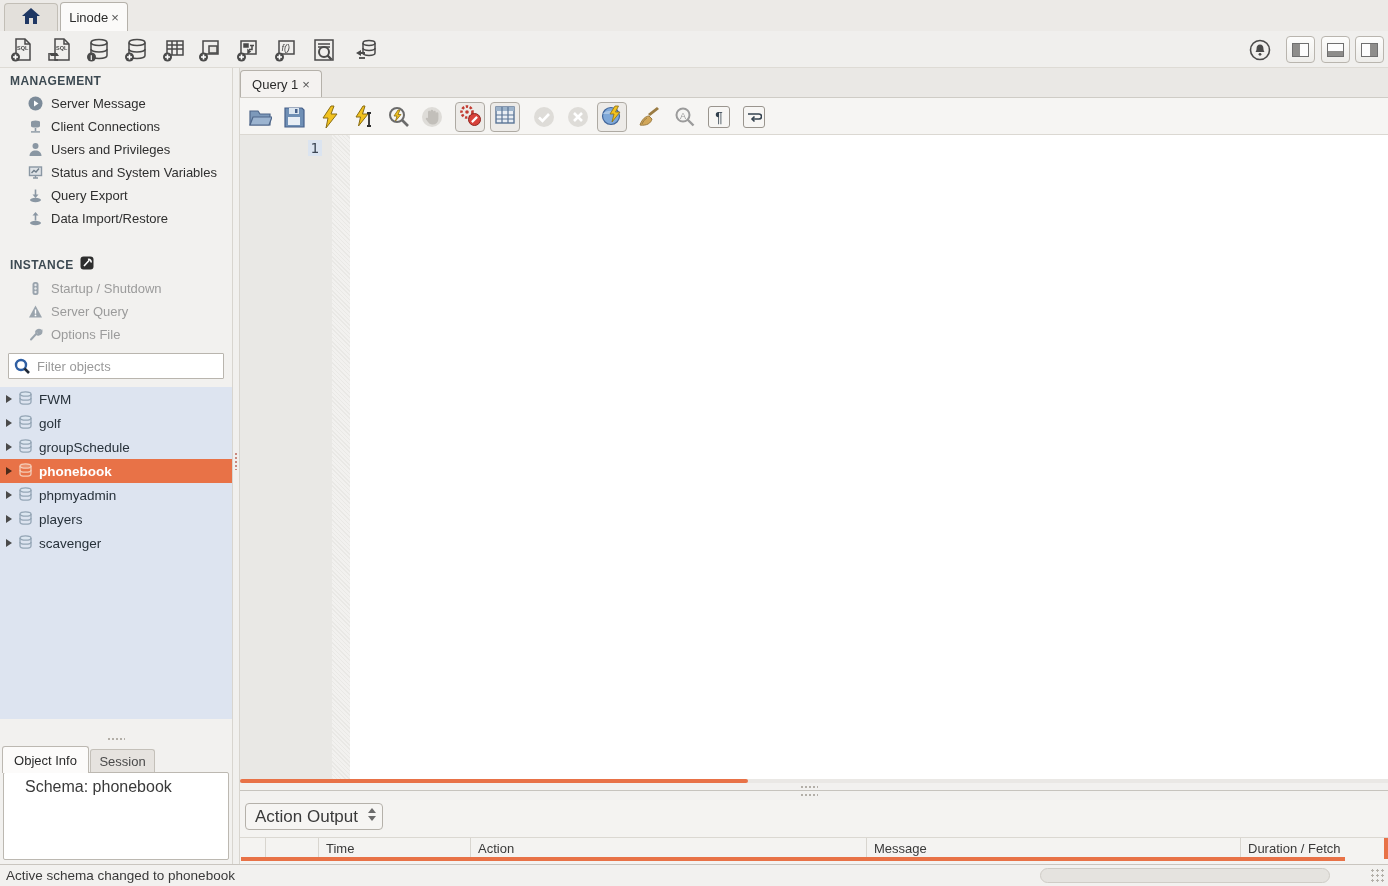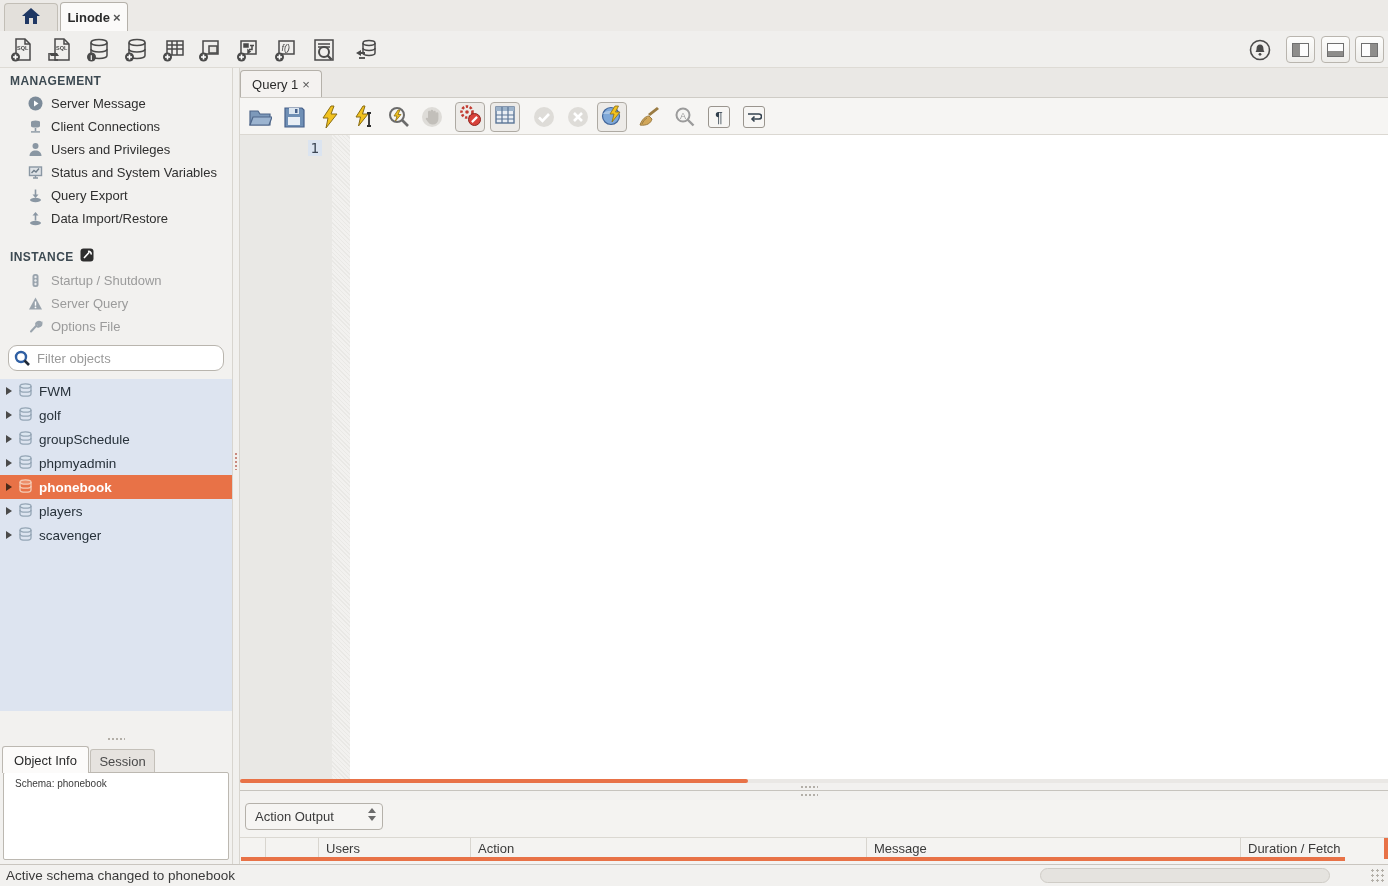--- a/index.html
+++ b/index.html
@@ -1,21 +1,21 @@
 <!DOCTYPE html>
 <html><head>
 <meta charset="utf-8">
 <style>
   * { margin:0; padding:0; box-sizing:border-box; }
   html,body { width:1388px; height:886px; }
   body { font-family:"Liberation Sans", sans-serif; background:#f2f1ef; color:#2e2e2e; overflow:hidden; }
   .window { position:relative; width:1388px; height:886px; background:#f2f1ef; }
 
   
-  .top-tabbar { position:absolute; left:0; top:0; width:100%; height:31px; background:#eceae7;font-weight:bold; }
+  .top-tabbar { position:absolute; left:0; top:0; width:100%; height:31px; background:#eceae7; }
   .home-tab { position:absolute; left:4px; top:3px; width:54px; height:28px; background:#e3e0db;
     border:1px solid #c2beb6; border-bottom:none; border-radius:4px 4px 0 0;
     display:flex; align-items:center; justify-content:center; }
   .conn-tab { position:absolute; left:60px; top:2px; width:68px; height:29px; background:#fbfaf9;
     border:1px solid #b5b1aa; border-bottom:none; border-radius:4px 4px 0 0;
     display:flex; align-items:center; justify-content:center; gap:3px; font-size:13px; color:#2b2b2b; }
   .conn-tab .close { color:#555; font-size:13px; cursor:default; }
 
   
   .main-toolbar { position:absolute; left:0; top:31px; width:100%; height:37px; background:#f0efed;
@@ -31,38 +31,38 @@
   
   .sidebar { position:absolute; left:0; top:68px; width:232px; height:796px; background:#f2f1ef; overflow:hidden; }
   .side-header { font-size:12px; font-weight:bold; color:#3d4a52; letter-spacing:.4px; padding:6px 0 4px 10px;
     display:flex; align-items:center; gap:6px; }
   .side-item { display:flex; align-items:center; gap:8px; height:23px; padding-left:27px; font-size:13px; color:#2f2f2f; white-space:nowrap; }
   .side-item.disabled { color:#9b9b9b; }
   .side-item .ic { width:16px; height:16px; flex:0 0 16px; display:flex; align-items:center; justify-content:center; }
   .schemas-header { position:relative; }
   .schemas-actions { position:absolute; right:12px; top:6px; display:flex; gap:10px; }
   .filter-wrap { margin:7px 8px 8px 8px; position:relative; }
-  .filter-input { width:216px; height:26px; border:1px solid #b9b5ae; border-radius:9px; background:#ffffff;
+  .filter-input { width:216px; height:26px; border:1px solid #b9b5ae; border-radius:1px; background:#ffffff;
     padding:2px 6px 2px 28px; font-size:13px; color:#333; font-family:"Liberation Sans",sans-serif; }
   .filter-input::placeholder { color:#9a9a9a; }
   .filter-mag { position:absolute; left:6px; top:5px; }
   .schema-tree { background:#dde4f0; height:332px; overflow:hidden; }
   .tree-row { display:flex; align-items:center; height:24px; font-size:13.5px; color:#27313a; gap:6px; padding-left:4px; }
   .tree-row .tri { width:0; height:0; border-left:6px solid #4a4a4a; border-top:4px solid transparent; border-bottom:4px solid transparent; margin-left:2px; flex:0 0 6px; }
   .tree-row.selected { background:#e87247; color:#ffffff; font-weight:bold; }
   .tree-row.selected .tri { border-left-color:#4a2a1a; }
 
   
   .side-bottom { position:absolute; left:0; top:667px; width:232px; height:129px; }
   .grip-h { height:4px; width:18px; margin:2px auto 0 auto;
     background:radial-gradient(circle,#b3afa8 1px,transparent 1.3px); background-size:4px 4px; }
   .sb-tab { position:absolute; font-size:13px; display:flex; align-items:center; justify-content:center; }
   .sb-tab.active { left:2px; top:11px; width:87px; height:27px; background:#fcfbfa; border:1px solid #bcb8b1; border-bottom:none; border-radius:3px 3px 0 0; color:#2b2b2b; z-index:2;text-align:right; }
   .sb-tab.inactive { left:90px; top:14px; width:65px; height:24px; background:#e6e3df; border:1px solid #c4c0b9; border-bottom:none; border-radius:3px 3px 0 0; color:#4a4a4a; }
-  .sb-box { position:absolute; left:3px; top:37px; width:226px; height:88px; background:#ffffff; border:1px solid #bcb8b1; border-radius:2px; font-size:10px; color:#3a3a3a; padding:5px 11px; }
+  .sb-box { position:absolute; left:3px; top:37px; width:226px; height:88px; background:#ffffff; border:1px solid #bcb8b1; border-radius:2px; font-size:16px; color:#3a3a3a; padding:5px 21px; }
 
   
   .v-splitter { position:absolute; left:232px; top:68px; width:8px; height:796px; background:#f1f0ee;
     border-left:1px solid #d8d5cf; border-right:1px solid #d8d5cf; }
   .grip-v { position:absolute; left:1px; top:384px; width:4px; height:18px;
     background:radial-gradient(circle,#c9897e 1px,transparent 1.3px); background-size:4px 4px; }
 
   
   .right-area { position:absolute; left:240px; top:68px; right:0; bottom:22px; background:#eae8e5; overflow:hidden; }
   .query-tabbar { position:absolute; left:0; top:0; right:0; height:29px; background:#eae8e5; }
@@ -87,21 +87,21 @@
     color:#3c4654; background:#dbe4f0; padding:0 3px; }
   .editor-hscroll { position:absolute; left:0; top:711px; width:508px; height:4px; background:#e87247; border-radius:2px; }
 
   .h-splitter { position:absolute; left:0; top:715px; right:0; height:17px; background:#f2f1ef; }
   .h-splitter .line { position:absolute; left:0; right:0; top:7px; height:1px; background:#c6c3bd; }
   .h-grip { position:absolute; left:560px; width:18px; height:4px;
     background:radial-gradient(circle,#b3afa8 1px,transparent 1.3px); background-size:4px 4px; }
 
   .output-panel { position:absolute; left:0; top:732px; right:0; bottom:0; background:#f4f3f1; }
   .output-select { position:absolute; left:5px; top:3px; width:138px; height:27px; background:#f6f5f3;
-    border:1px solid #b5b1aa; border-radius:4px; display:flex; align-items:center; font-size:13px; color:#3a3a3a; padding-left:9px; }
+    border:1px solid #b5b1aa; border-radius:4px; display:flex; align-items:center; font-size:17px; color:#3a3a3a; padding-left:9px; }
   .spinner { position:absolute; right:6px; top:4px; display:flex; flex-direction:column; gap:3px; align-items:center; }
   .spin-up { width:0; height:0; border-left:4px solid transparent; border-right:4px solid transparent; border-bottom:5px solid #6b6b6b; }
   .spin-dn { width:0; height:0; border-left:4px solid transparent; border-right:4px solid transparent; border-top:5px solid #6b6b6b; }
   .grid-header { position:absolute; left:0; top:37px; right:0; height:22px; background:#f4f3f1; border-top:1px solid #dbd8d2; display:flex; }
   .gh-cell { height:100%; border-right:1px solid #d8d5cf; font-size:13px; color:#3a3a3a; display:flex; align-items:center; padding-left:7px; white-space:nowrap; overflow:hidden; }
   .orange-hbar { position:absolute; left:1px; top:57px; width:1104px; height:4px; background:#e87247; }
   .orange-vbar { position:absolute; right:0; top:38px; width:4px; height:21px; background:#e87247; }
 
   
   .status-bar { position:absolute; left:0; bottom:0; width:100%; height:22px; background:#f2f1ef;
@@ -295,21 +295,21 @@
     <div class="side-item">
       <span class="ic">
         <svg width="15" height="15" viewBox="0 0 15 15" fill="#8a97a3">
             <path d="M7.5 1 l3 3.5 h-2.2 v5 h-1.6 v-5 h-2.2 z"></path>
             <ellipse cx="7.5" cy="12" rx="5.5" ry="2.2"></ellipse>
           </svg>
       </span>
       <span>Data Import/Restore</span>
     </div>
 
-    <div class="side-header" style="margin-top:12px">
+    <div class="side-header" style="margin-top:20px">
       <span>INSTANCE</span>
       <span>
         <svg width="14" height="14" viewBox="0 0 14 14">
             <rect x="0.5" y="0.5" width="13" height="13" rx="3" fill="#2e2e2e"></rect>
             <path d="M4 10 L9 4.5 M8 3.5 a2.4 2.4 0 0 1 3 3" stroke="#fff" stroke-width="1.6" fill="none"></path>
           </svg>
       </span>
     </div>
     <div class="side-item disabled">
       <span class="ic">
@@ -373,37 +373,37 @@
       </div>
       <div class="tree-row">
         <span class="tri"></span>
         <span><svg width="15" height="14" viewBox="0 0 15 14" fill="none" stroke="#94a5b5" stroke-width="1.3">
               <ellipse cx="7.5" cy="3" rx="5.5" ry="2.2" fill="#dce6f0"></ellipse>
               <path d="M2 3 v8 c0 1.2 2.5 2.2 5.5 2.2 s5.5 -1 5.5 -2.2 v-8"></path>
               <path d="M2 7 c0 1.2 2.5 2.2 5.5 2.2 s5.5 -1 5.5 -2.2"></path>
             </svg></span>
         <span>groupSchedule</span>
       </div>
+      <div class="tree-row selected">
+        <span class="tri"></span>
+        <span><svg width="15" height="14" viewBox="0 0 15 14" fill="none" stroke="#f5cdb8" stroke-width="1.3">
+              <ellipse cx="7.5" cy="3" rx="5.5" ry="2.2" fill="#ec8f6b"></ellipse>
+              <path d="M2 3 v8 c0 1.2 2.5 2.2 5.5 2.2 s5.5 -1 5.5 -2.2 v-8"></path>
+              <path d="M2 7 c0 1.2 2.5 2.2 5.5 2.2 s5.5 -1 5.5 -2.2"></path>
+            </svg></span>
+        <span>phonebook</span>
+      </div>
       <div class="tree-row">
         <span class="tri"></span>
         <span><svg width="15" height="14" viewBox="0 0 15 14" fill="none" stroke="#94a5b5" stroke-width="1.3">
               <ellipse cx="7.5" cy="3" rx="5.5" ry="2.2" fill="#dce6f0"></ellipse>
               <path d="M2 3 v8 c0 1.2 2.5 2.2 5.5 2.2 s5.5 -1 5.5 -2.2 v-8"></path>
               <path d="M2 7 c0 1.2 2.5 2.2 5.5 2.2 s5.5 -1 5.5 -2.2"></path>
             </svg></span>
         <span>phpmyadmin</span>
-      </div>
-      <div class="tree-row selected">
-        <span class="tri"></span>
-        <span><svg width="15" height="14" viewBox="0 0 15 14" fill="none" stroke="#f5cdb8" stroke-width="1.3">
-              <ellipse cx="7.5" cy="3" rx="5.5" ry="2.2" fill="#ec8f6b"></ellipse>
-              <path d="M2 3 v8 c0 1.2 2.5 2.2 5.5 2.2 s5.5 -1 5.5 -2.2 v-8"></path>
-              <path d="M2 7 c0 1.2 2.5 2.2 5.5 2.2 s5.5 -1 5.5 -2.2"></path>
-            </svg></span>
-        <span>phonebook</span>
       </div>
       <div class="tree-row">
         <span class="tri"></span>
         <span><svg width="15" height="14" viewBox="0 0 15 14" fill="none" stroke="#94a5b5" stroke-width="1.3">
               <ellipse cx="7.5" cy="3" rx="5.5" ry="2.2" fill="#dce6f0"></ellipse>
               <path d="M2 3 v8 c0 1.2 2.5 2.2 5.5 2.2 s5.5 -1 5.5 -2.2 v-8"></path>
               <path d="M2 7 c0 1.2 2.5 2.2 5.5 2.2 s5.5 -1 5.5 -2.2"></path>
             </svg></span>
         <span>players</span>
       </div>
@@ -570,21 +570,21 @@
         <span>Action Output</span>
         <span class="spinner">
           <span class="spin-up"></span>
             <span class="spin-dn"></span>
         </span>
       </div>
       <div class="grid-header">
         <div class="gh-cell" style="width:26px"></div>
         <div class="gh-cell" style="width:53px"></div>
         <div class="gh-cell" style="width:152px">
-            <span>Users</span>
+            <span>Time</span>
           </div>
         <div class="gh-cell" style="width:396px">
             <span>Action</span>
           </div>
         <div class="gh-cell" style="width:374px">
             <span>Message</span>
           </div>
         <div class="gh-cell" style="flex:1; border-right:none">
             <span>Duration / Fetch</span>
           </div>

